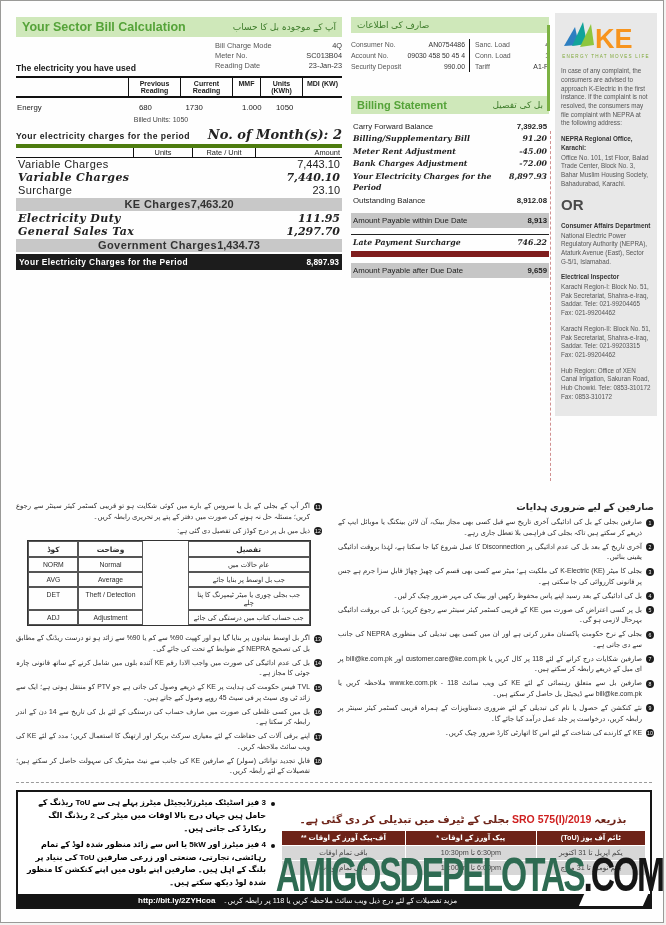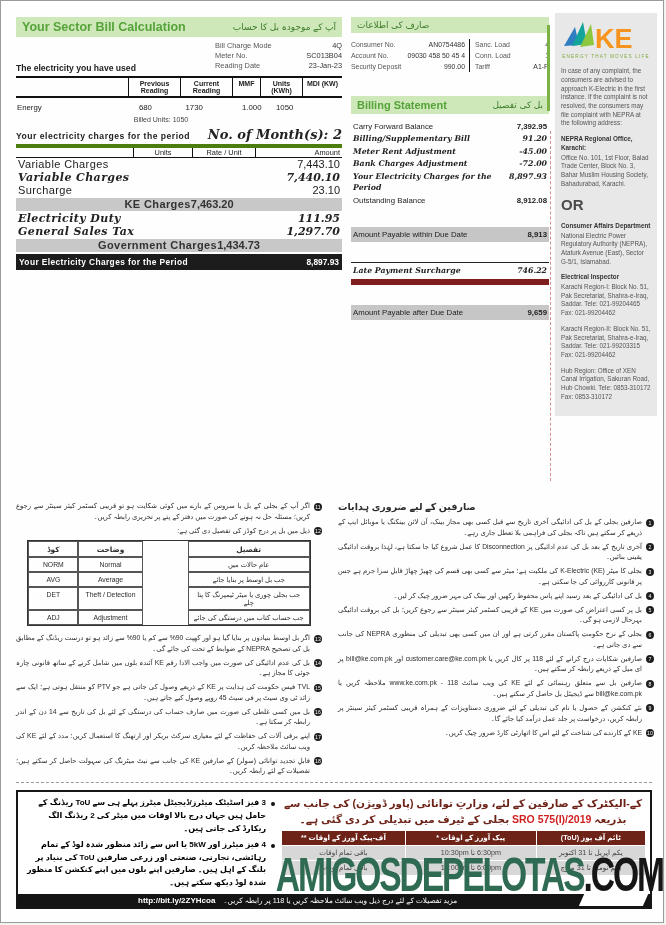--- a/index.html
+++ b/index.html
@@ -53,37 +53,37 @@
   .i-row{display:flex;align-items:baseline;line-height:11px;color:#555;font-size:6.9px;}
   .i-row .l1{width:52px;}
   .i-row .v1{width:62px;text-align:right;color:#333;border-right:1.5px solid #111;padding-right:4px;}
   .i-row .l2{width:44px;padding-left:5px;}
   .i-row .v2{flex:1;text-align:right;color:#333;}
   .bs-head{margin-top:24px;}
   .bs-rows{margin-top:6px;}
   .b-row{display:flex;justify-content:space-between;padding:0.5px 2px;font-size:7.8px;line-height:11.5px;color:#222;}
   .b-row .amt{font-weight:700;}
   .b-row.s-italic{font-family:"DejaVu Serif",serif;font-style:italic;font-weight:700;}
-  .b-row.s-band{background:#c6c6c6;margin:20px 0;padding:2px;}
+  .b-row.s-band{background:#c6c6c6;margin:6px 0;padding:2px;}
   .b-row.s-lps{border-top:1px solid #222;border-bottom:6px solid #7f1d1d;font-family:"DejaVu Serif",serif;font-style:italic;font-weight:700;padding:2px;}
   .green-strip{position:absolute;left:546px;top:24px;width:3px;height:86px;background:#7cb243;}
   .dot-line{position:absolute;left:549px;top:130px;height:350px;border-left:1px dashed #d09090;}
   
   .sidebar{position:absolute;left:554px;top:12px;width:102px;background:#e8e8e8;padding:6px 6px 8px;box-sizing:border-box;color:#555;font-size:6.3px;line-height:1.38;}
   .logo{display:block;margin:0 auto;}
   .tagline{font-size:4.6px;letter-spacing:1.2px;color:#7fa83a;text-transform:uppercase;text-align:center;margin:1px 0 7px;white-space:nowrap;}
   .sb-p{margin:0 0 7px;}
   .sb-t{font-weight:700;color:#333;margin:0 0 1px;}
   .sb-or{font-size:15px;font-weight:700;color:#4a4a4a;margin:2px 0 6px;}
   
   .instructions{position:absolute;left:15px;top:500px;width:638px;color:#2c2c2c;}
   .inst-cols{display:flex;gap:16px;}
   .inst-left{width:306px;}
   .inst-right{flex:1;}
-  .inst-title{font-weight:700;font-size:9.5px;text-align:left;direction:rtl;margin:0 0 5px;}
+  .inst-title{font-weight:700;font-size:9.5px;text-align:right;direction:rtl;margin:0 0 5px;}
   .bullet{display:flex;gap:4px;direction:rtl;font-size:6.8px;line-height:1.55;text-align:justify;margin-bottom:3.5px;}
   .bullet .num{flex:0 0 8px;height:8px;border-radius:50%;background:#1d1d1d;color:#fff;font-size:5.2px;line-height:8px;text-align:center;margin-top:1.5px;}
   .codes{width:92%;margin:4px auto 7px;border:1.4px solid #333;direction:rtl;font-size:6.8px;}
   .codes .crow{display:flex;}
   .codes .crow div{padding:2.5px 3px;border:0.7px solid #555;box-sizing:border-box;text-align:center;}
   .codes .crow div:nth-of-type(1){width:52%;margin-left:45px;}
   .codes .crow div:nth-of-type(2){width:27%;}
   .codes .crow div:nth-of-type(3){width:21%;}
   .codes .chead{font-weight:700;font-size:7.4px;}
   .sep-dotted{position:absolute;left:15px;top:781px;width:636px;border-top:1.3px dashed #9a9a9a;}
@@ -474,21 +474,21 @@
             <span class="txt">3 فیز اسٹیٹک میٹرز/ڈیجیٹل میٹرز پہلے ہی سے ToU ریڈنگ کے حامل ہیں جہاں درج بالا اوقات میں میٹر کی 2 ریڈنگ الگ ریکارڈ کی جاتی ہیں۔</span>
           </div>
 
           <div class="bullet">
             <span class="sq"></span>
             <span class="txt">4 فیز میٹرز اور 5kW یا اس سے زائد منظور شدہ لوڈ کے تمام رہائشی، تجارتی، صنعتی اور زرعی صارفین ToU کی بنیاد پر بلنگ کے اہل ہیں۔ صارفین اپنے بلوں میں اپنے کنکشن کا منظور شدہ لوڈ دیکھ سکتے ہیں۔</span>
           </div>
         </div>
       <div class="banner-right">
         <div class="banner-head">
-          <span>کے-الیکٹرک کے صارفین کے لئے، وزارتِ توانائی (پاور ڈویژن) کی جانب سے</span><br>
+          <br>
           <span>بذریعہ</span>
           <span class="sro">SRO 575(I)/2019</span>
           <span>بجلی کے ٹیرف میں تبدیلی کر دی گئی ہے۔</span>
         </div>
         <div class="tou-table">
           <div class="trow thead">
             <div>ٹائم آف یوز (ToU)</div>
             <div>پیک آورز کے اوقات *</div>
             <div>آف-پیک آورز کے اوقات **</div>
           </div>

